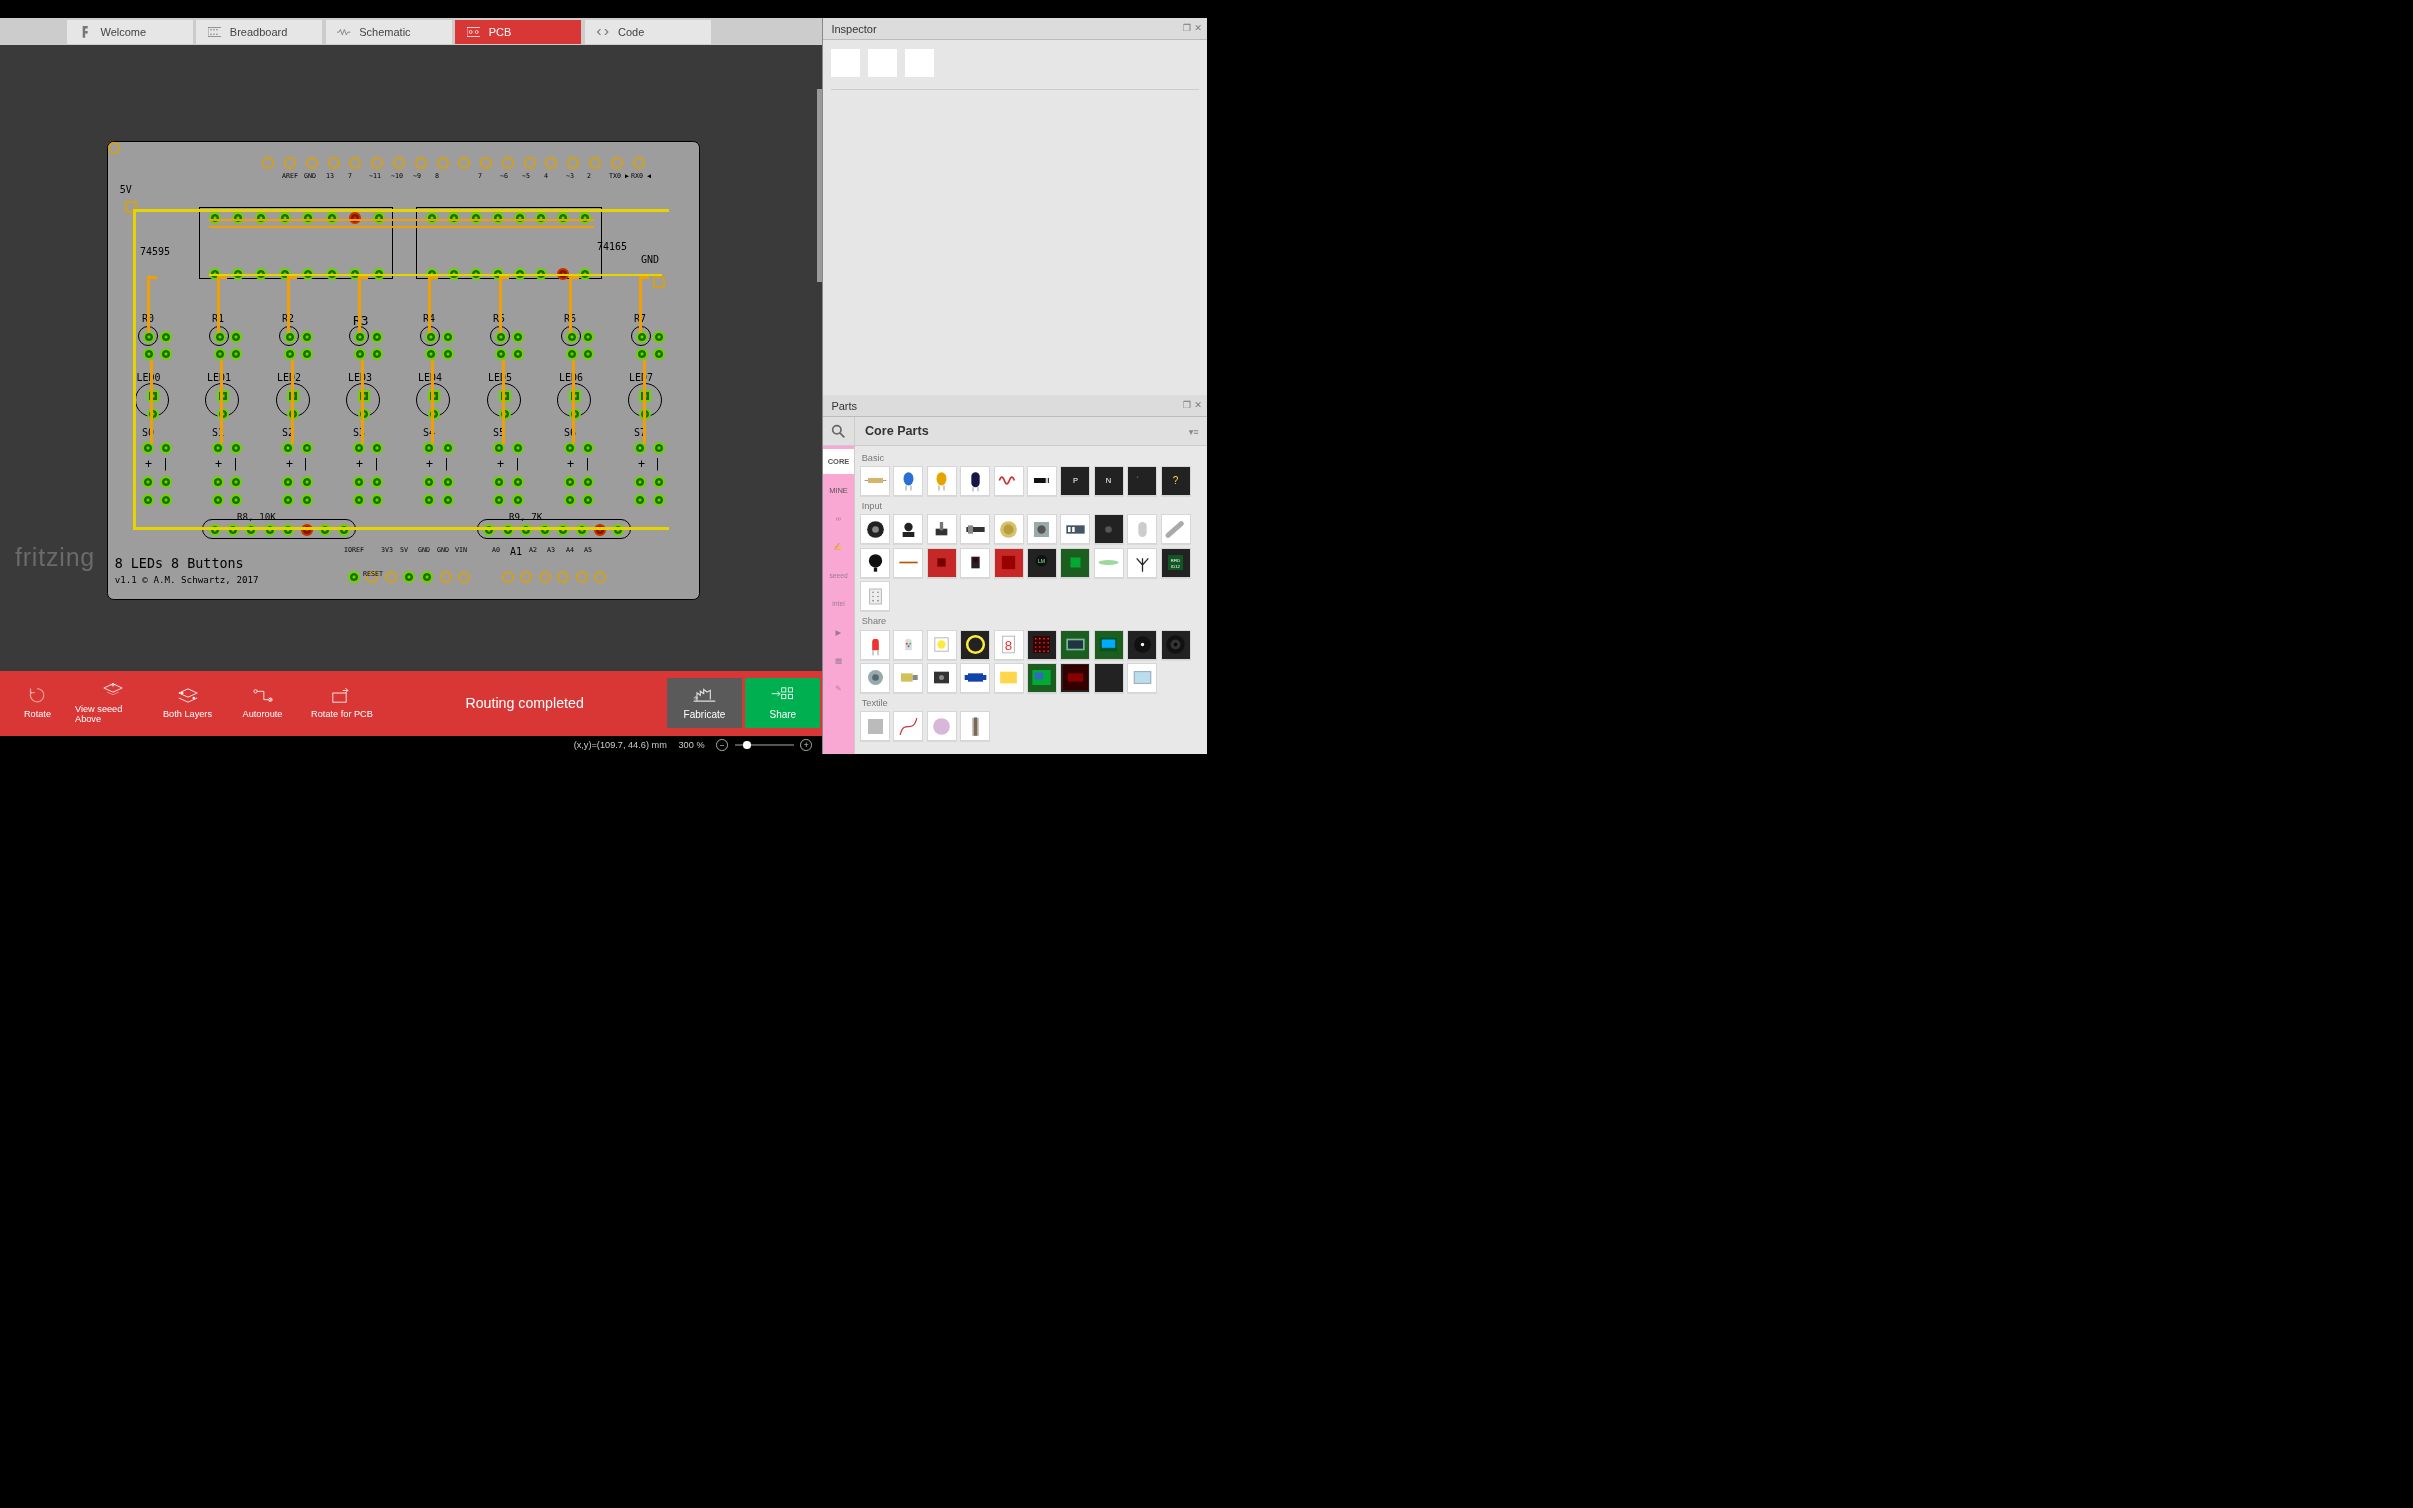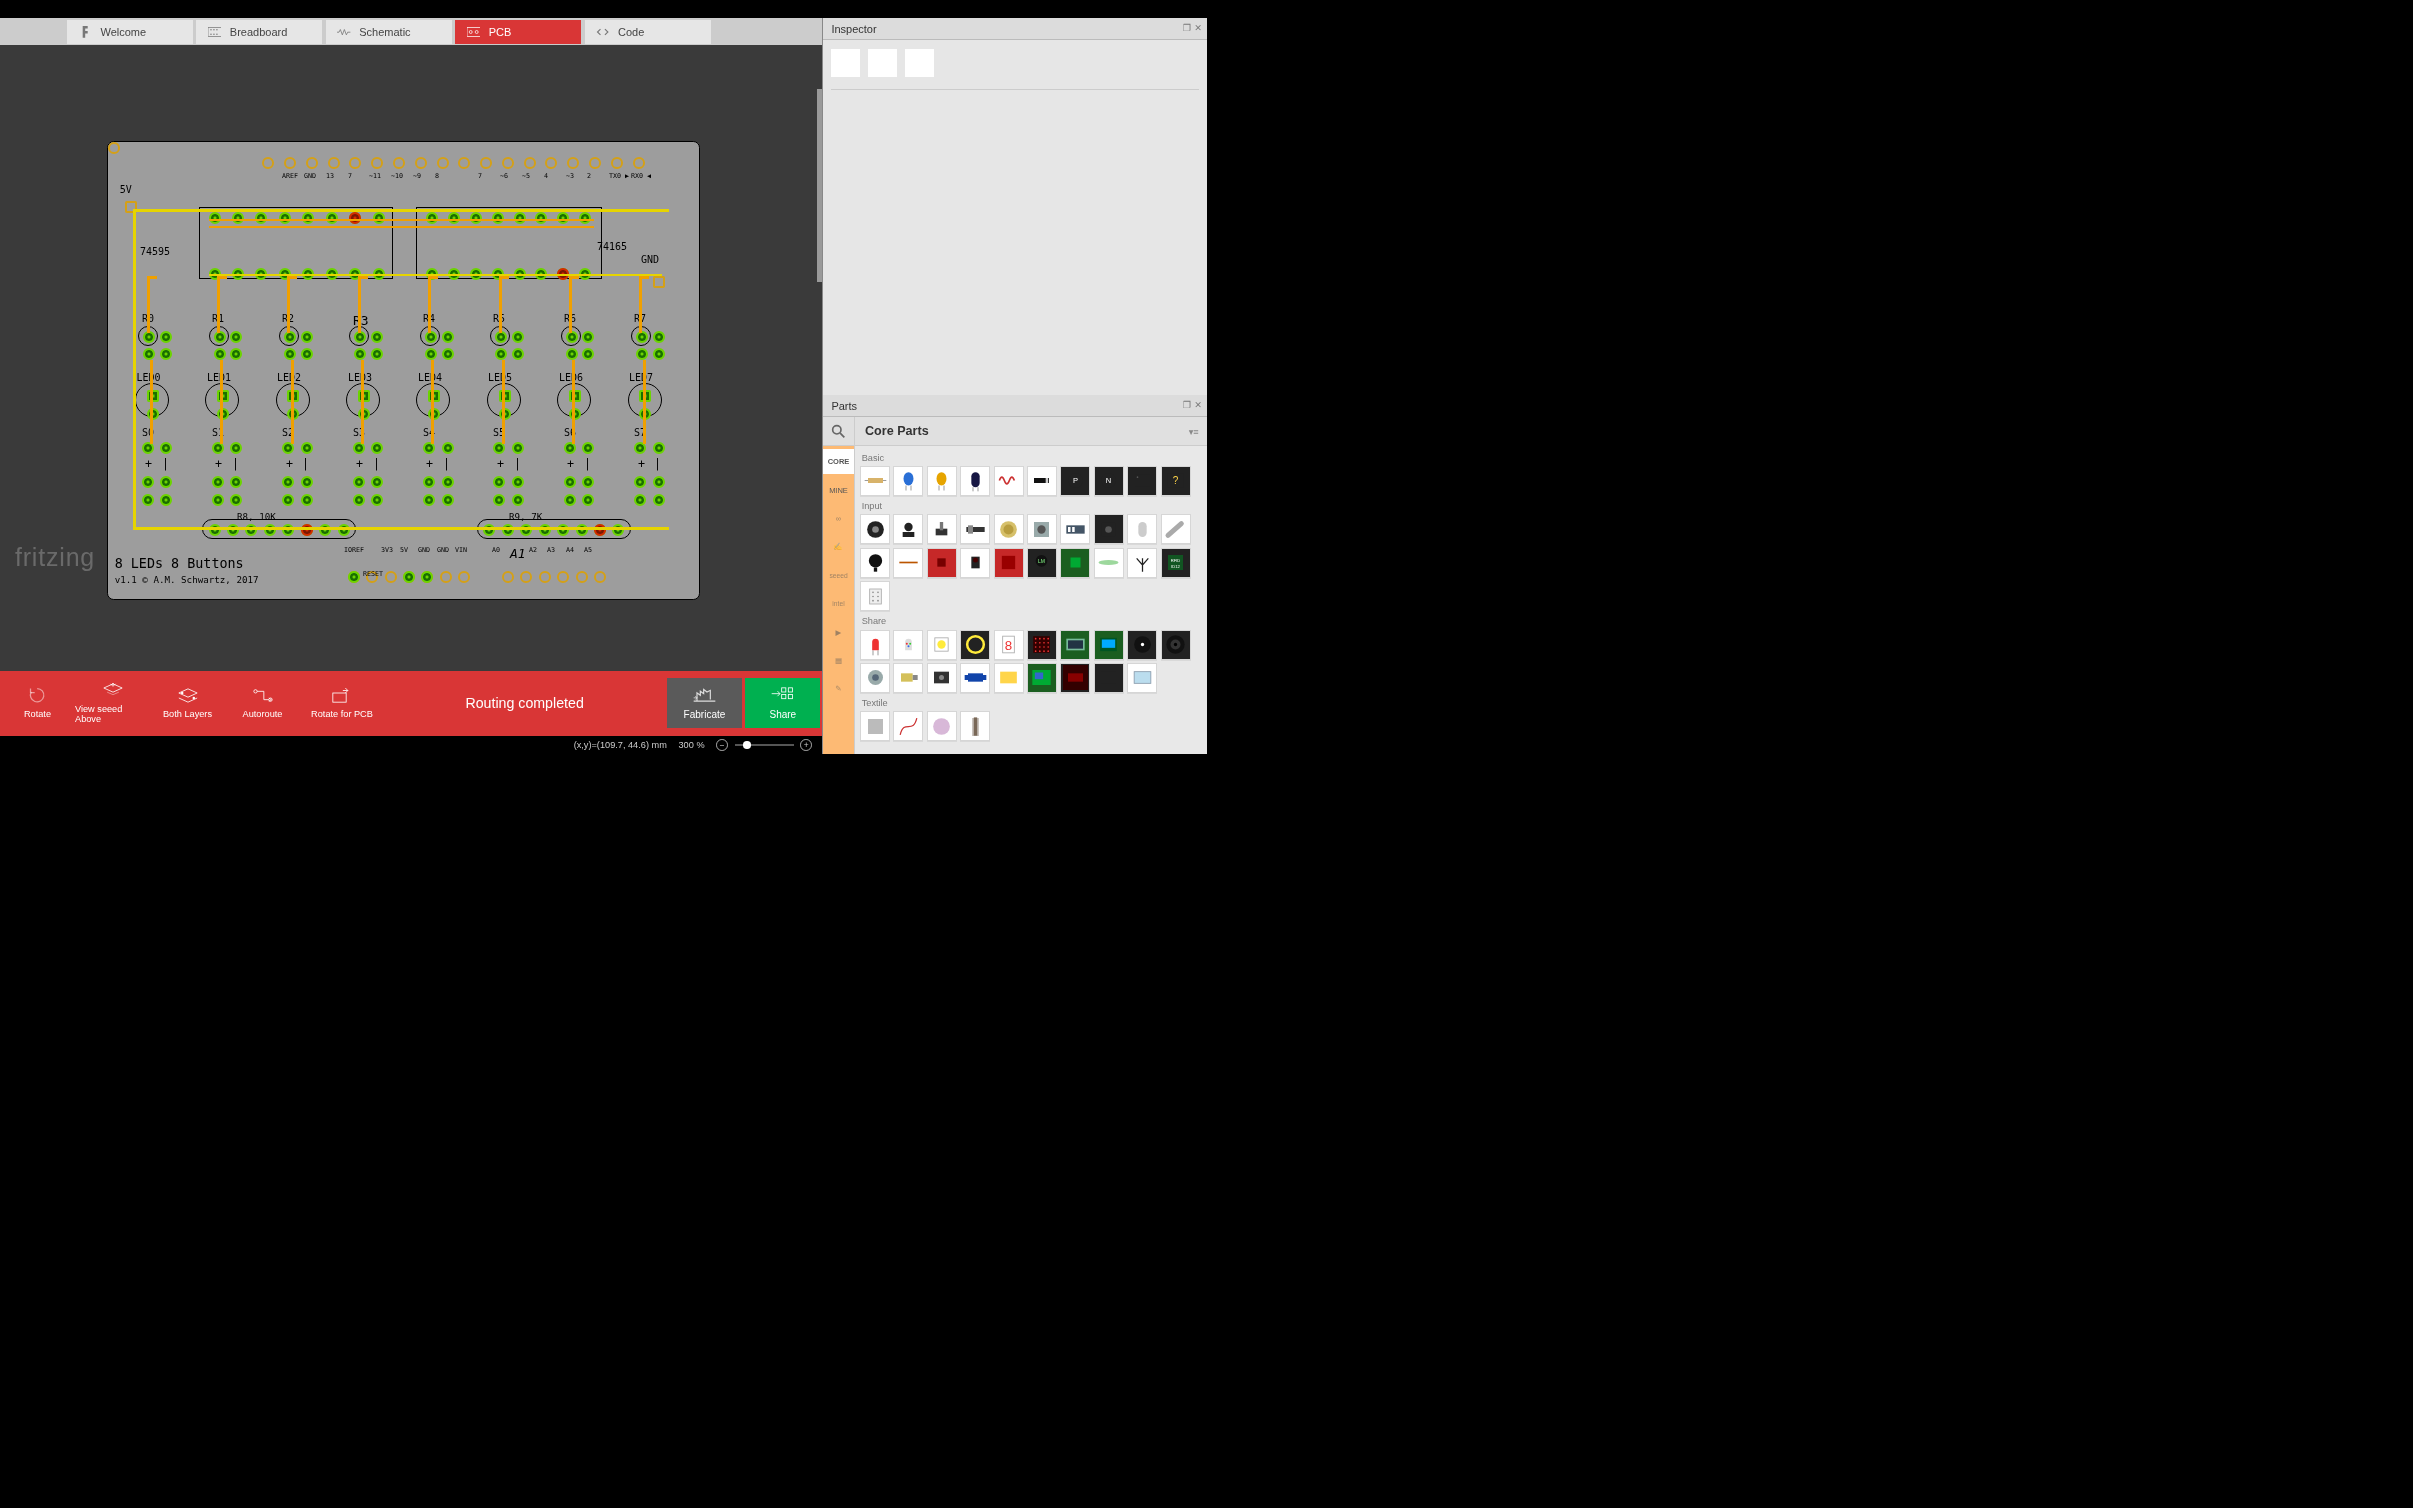--- a/index.html
+++ b/index.html
@@ -55,21 +55,21 @@
 .insp-box { width: 28.5px; height: 28.5px; background: #fff; }
 .insp-hr { margin-top: 11.7px; border: 0; border-top: 0.8px solid #ccc; }
 
 .parts-panel { flex: 1; display: flex; flex-direction: column; min-height: 0; }
 .parts-searchrow { height: 28.5px; background: #e0e0e0; display: flex; align-items: center; border-bottom: 0.8px solid #ccc; }
 .search-iconbox { width: 32px; height: 100%; display: flex; align-items: center; justify-content: center; border-right: 0.8px solid #ccc; }
 .parts-title { padding: 0 10px; font-weight: 600; font-size: 12.6px; color: #333; flex: 1; }
 .parts-menu { padding-right: 8.4px; color: #888; font-size: 9.2px; cursor: pointer; }
 
 .parts-body { flex: 1; display: flex; min-height: 0; }
-.bin-tabs { width: 32px; background: #fdba74; border-right: 0.8px solid #ccc; display: flex; flex-direction: column; align-items: center; padding-top: 3.4px; gap: 3.4px; }
+.bin-tabs { width: 32px; background: #f9a8d4; border-right: 0.8px solid #ccc; display: flex; flex-direction: column; align-items: center; padding-top: 3.4px; gap: 3.4px; }
 .bin-tab { width: 100%; height: 25px; display: flex; align-items: center; justify-content: center; font-size: 7.5px; color: #555; cursor: pointer; }
 .bin-tab.active { background: #fff; font-weight: 700; }
 .bin-tab svg, .bin-tab .glyph { opacity: .55; }
 
 .parts-scroll { flex: 1; overflow-y: auto; padding: 1.7px 5px 8.4px 5px; }
 .section-label { font-size: 9.2px; color: #777; margin: 5px 0 3.4px 1.7px; }
 .part-grid { display: flex; flex-wrap: wrap; gap: 3.4px; }
 .part { width: 30px; height: 30px; background: #fff; border: 0.8px solid #d6d6d6; box-shadow: 0 0.8px 0 rgba(0,0,0,.08); display: flex; align-items: center; justify-content: center; cursor: grab; }
 .part.dark { background: #222; }
 .part.red  { background: #c62828; }
@@ -423,21 +423,21 @@
             <div class="pad g" style="left: 240px; top: 429px;"></div>
             <div class="silk" style="left: 236px; top: 404px; font-size: 6.7px;">IOREF</div>
             <div class="silk" style="left: 255px; top: 428px; font-size: 6.7px;">RESET</div>
             <div class="silk" style="left: 273px; top: 404px; font-size: 6.7px;">3V3</div>
             <div class="silk" style="left: 292px; top: 404px; font-size: 6.7px;">5V</div>
             <div class="silk" style="left: 310px; top: 404px; font-size: 6.7px;">GND</div>
             <div class="silk" style="left: 329px; top: 404px; font-size: 6.7px;">GND</div>
             <div class="silk" style="left: 347px; top: 404px; font-size: 6.7px;">VIN</div>
             <div class="silk" style="left: 365px; top: 404px; font-size: 6.7px;"></div>
             <div class="silk" style="left: 384px; top: 404px; font-size: 6.7px;">A0</div>
-            <div class="silk" style="left: 402px; top: 404px; font-size: 13px; font-style: italic;">A1</div>
+            <div class="silk" style="left: 402px; top: 404px; font-size: 10px;">A1</div>
             <div class="silk" style="left: 421px; top: 404px; font-size: 6.7px;">A2</div>
             <div class="silk" style="left: 439px; top: 404px; font-size: 6.7px;">A3</div>
             <div class="silk" style="left: 458px; top: 404px; font-size: 6.7px;">A4</div>
             <div class="silk" style="left: 476px; top: 404px; font-size: 6.7px;">A5</div>
             <div class="trace y" style="left: 25px; top: 67px; width: 536px; height: 2.5px;"></div>
             <div class="trace y" style="left: 25px; top: 67px; width: 2.5px; height: 318px;"></div>
             <div class="trace y" style="left: 25px; top: 385px; width: 536px; height: 2.5px;"></div>
             <div class="trace " style="left: 39px; top: 134px; width: 2.5px; height: 57px;"></div>
             <div class="trace " style="left: 39px; top: 134px; width: 10px; height: 2.5px;"></div>
             <div class="trace " style="left: 109px; top: 134px; width: 2.5px; height: 57px;"></div>

